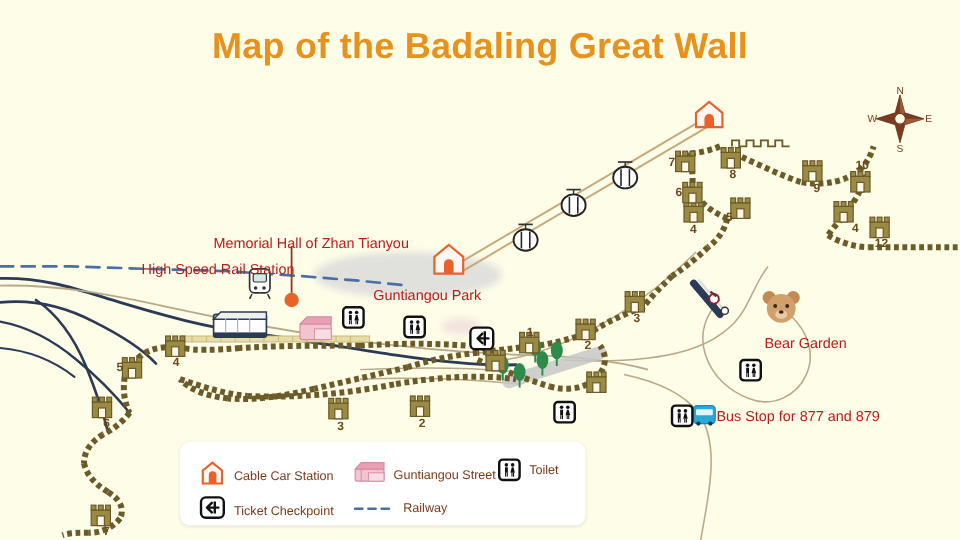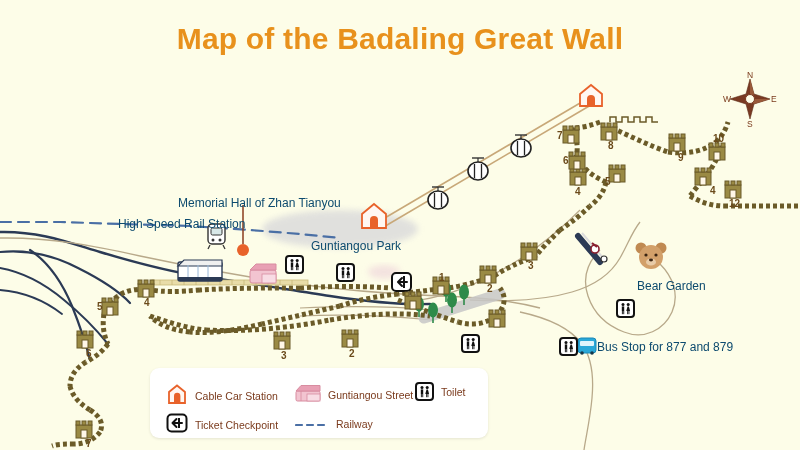--- a/index.html
+++ b/index.html
@@ -11,21 +11,21 @@
   }
   #stage{position:absolute;inset:0;width:800px;height:450px;}
 
   .map-title{
     position:absolute;left:0;top:22px;width:800px;text-align:center;
     font-size:30px;font-weight:bold;color:#E8911C;letter-spacing:.2px;
     font-family:"Liberation Sans", sans-serif;
   }
 
   .lbl{
-    position:absolute;color:#0c4a6e;font-size:11.5px;white-space:nowrap;
+    position:absolute;color:#b91c1c;font-size:11.5px;white-space:nowrap;
     font-family:"Liberation Sans", sans-serif;
   }
   .lbl.big{font-size:12px;}
   .tn{
     position:absolute;color:#6B4A1B;font-size:10px;font-weight:bold;white-space:nowrap;
     font-family:"Liberation Sans", sans-serif;
   }
 
   
   .legend{

